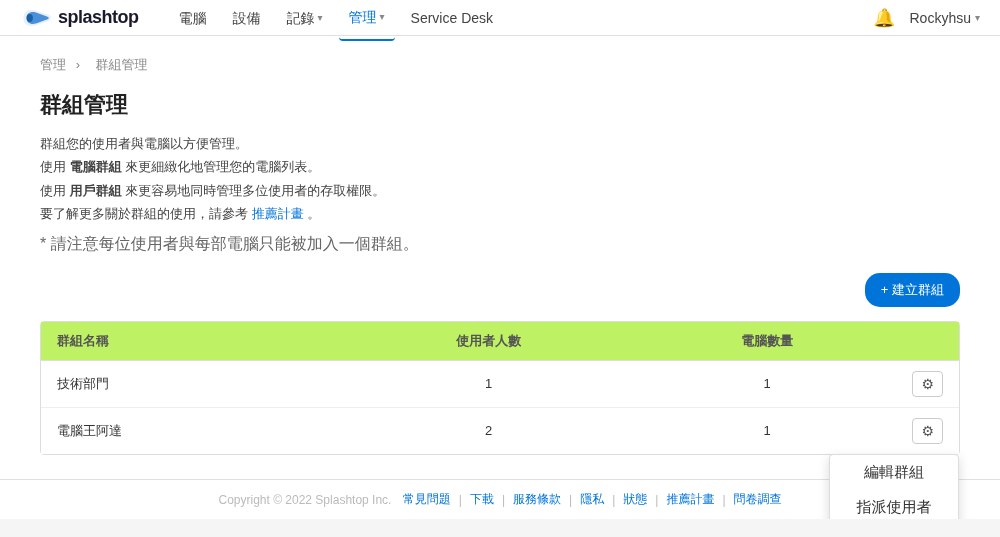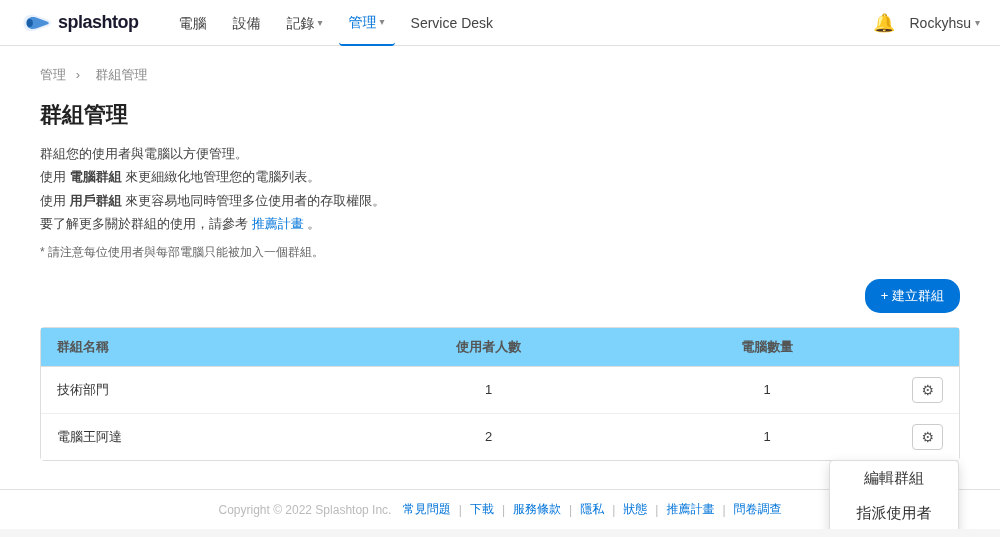--- a/index.html
+++ b/index.html
@@ -2,21 +2,21 @@
 <html><head>
   <meta charset="utf-8">
   <style>
     * { margin: 0; padding: 0; box-sizing: border-box; }
     body { font-family: -apple-system, BlinkMacSystemFont, 'Segoe UI', sans-serif; font-size: 14px; color: #333; background: #f5f5f5; }
 
     
     .navbar {
       background: #fff;
       border-bottom: 1px solid #e0e0e0;
-      height: 46px;
+      height: 36px;
       display: flex;
       align-items: center;
       padding: 0 20px;
       position: relative;
       z-index: 10;
     }
     .navbar-brand {
       display: flex;
       align-items: center;
       margin-right: 30px;
@@ -95,21 +95,21 @@
     }
     .description {
       font-size: 13px;
       color: #444;
       line-height: 1.8;
       margin-bottom: 6px;
     }
     .description .bold { font-weight: bold; }
     .description a { color: #0074d9; text-decoration: none; }
     .note {
-      font-size: 12px;
+      font-size: 16px;
       color: #666;
       margin-top: 8px;
       margin-bottom: 18px;
     }
 
     .toolbar {
       display: flex;
       justify-content: flex-end;
       margin-bottom: 14px;
     }
@@ -129,21 +129,21 @@
       border-radius: 4px;
       overflow: visible;
       position: relative;
     }
     table {
       width: 100%;
       border-collapse: collapse;
       background: #fff;
     }
     thead tr {
-      background: #7dd3fc;
+      background: #bef264;
       border-bottom: 1px solid #ddd;
     }
     thead th {
       padding: 10px 16px;
       font-size: 13px;
       color: #555;
       font-weight: 600;
       text-align: left;
     }
     thead th.center { text-align: center; }

